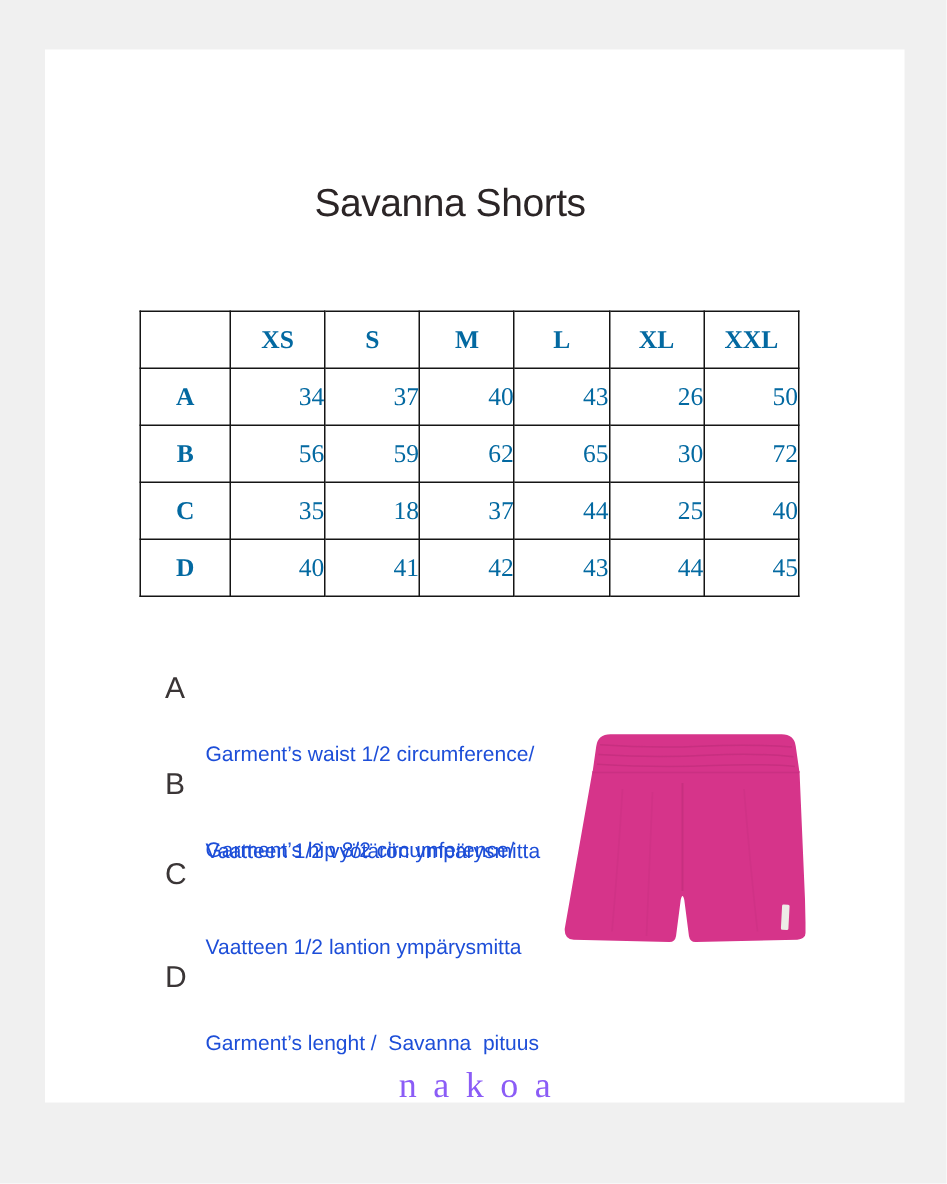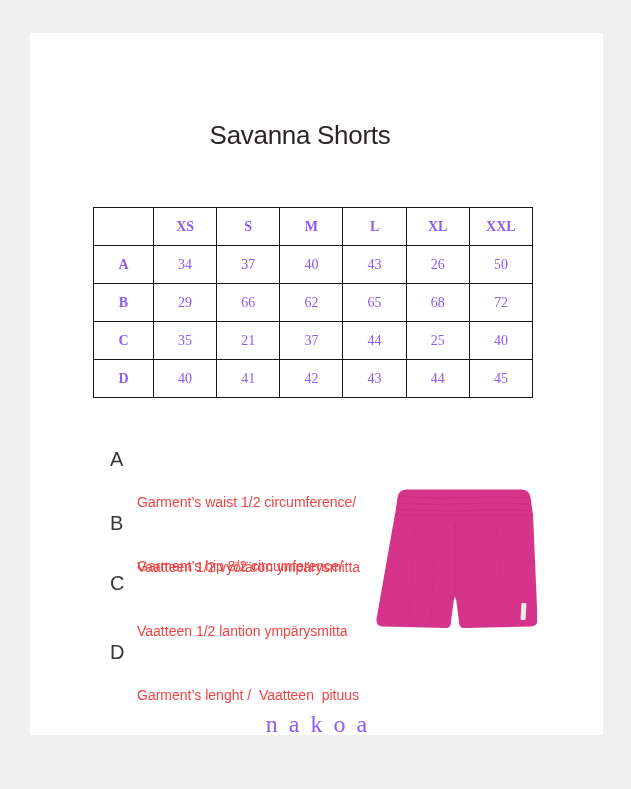--- a/index.html
+++ b/index.html
@@ -26,52 +26,52 @@
     letter-spacing:-0.3px;
     color:#2b2526;
   }
   table.size-chart{
     position:absolute;
     left:63px;top:174px;
     width:440px;height:186px;
     border-collapse:collapse;
     table-layout:fixed;
     font-family:"Liberation Serif", serif;
-    font-size:14px;
-    color:#8b5cf6;
+    font-size:17px;
+    color:#0369a1;
   }
   table.size-chart col.label-col{width:60px;}
   table.size-chart th, table.size-chart td{
     border:1.5px solid #151515;
     text-align:center;
     vertical-align:middle;
     padding:0;
     height:37px;
   }
   table.size-chart thead th{font-weight:bold;}
   table.size-chart tbody th{font-weight:bold;}
-  table.size-chart tbody td{font-weight:normal;}
+  table.size-chart tbody td{font-weight:normal;text-align:right;}
   .legend-item{
     position:absolute;
     left:80px;
     display:flex;
     align-items:flex-start;
   }
   .legend-letter{
     width:27px;
     font-size:20px;
     line-height:21px;
     font-weight:400;
     color:#3a3536;
     flex:0 0 27px;
   }
   .legend-text{
     font-size:14px;
     line-height:21.5px;
-    color:#ef4444;
+    color:#1d4ed8;
     white-space:pre-wrap;
   }
   .shorts-wrap{
     position:absolute;
     left:345px;top:455px;
     width:162px;height:145px;
   }
   .brand-logo{
     position:absolute;
     top:678px;left:0;width:573px;
@@ -117,31 +117,31 @@
         <th>A</th>
         <td>34</td>
         <td>37</td>
         <td>40</td>
         <td>43</td>
         <td>26</td>
         <td>50</td>
       </tr>
       <tr>
         <th>B</th>
-        <td>29</td>
-        <td>66</td>
+        <td>56</td>
+        <td>59</td>
         <td>62</td>
         <td>65</td>
-        <td>68</td>
+        <td>30</td>
         <td>72</td>
       </tr>
       <tr>
         <th>C</th>
         <td>35</td>
-        <td>21</td>
+        <td>18</td>
         <td>37</td>
         <td>44</td>
         <td>25</td>
         <td>40</td>
       </tr>
       <tr>
         <th>D</th>
         <td>40</td>
         <td>41</td>
         <td>42</td>
@@ -168,21 +168,21 @@
     </div>
   </div>
 
   <div class="legend-item" style="top:540px">
     <span class="legend-letter">C</span>
   </div>
 
   <div class="legend-item" style="top:609px">
     <span class="legend-letter">D</span>
     <div class="legend-text">
-      <div>Garment’s lenght /  Vaatteen  pituus</div>
+      <div>Garment’s lenght /  Savanna  pituus</div>
       <div></div>
     </div>
   </div>
 
   <div class="shorts-wrap">
     <svg width="162" height="145" viewBox="0 0 162 145" xmlns="http://www.w3.org/2000/svg">
 
       <path d="M20,26 L158,26 L162.5,131 Q163,138 156.5,138.5 L89,140 Q85,140.2 84.3,136 L81.2,112 Q80,106.5 78.8,112 L75.7,136 Q75,140.2 71,140 L7.5,138.5 Q1,138 1.5,131 Z" fill="#d6348a"></path>
 
       <path d="M32,1.5 Q23.5,1.5 22.5,9.5 L20,27 L158,27 L155.5,9.5 Q154.5,1.5 146,1.5 Z" fill="#d6348a"></path>

